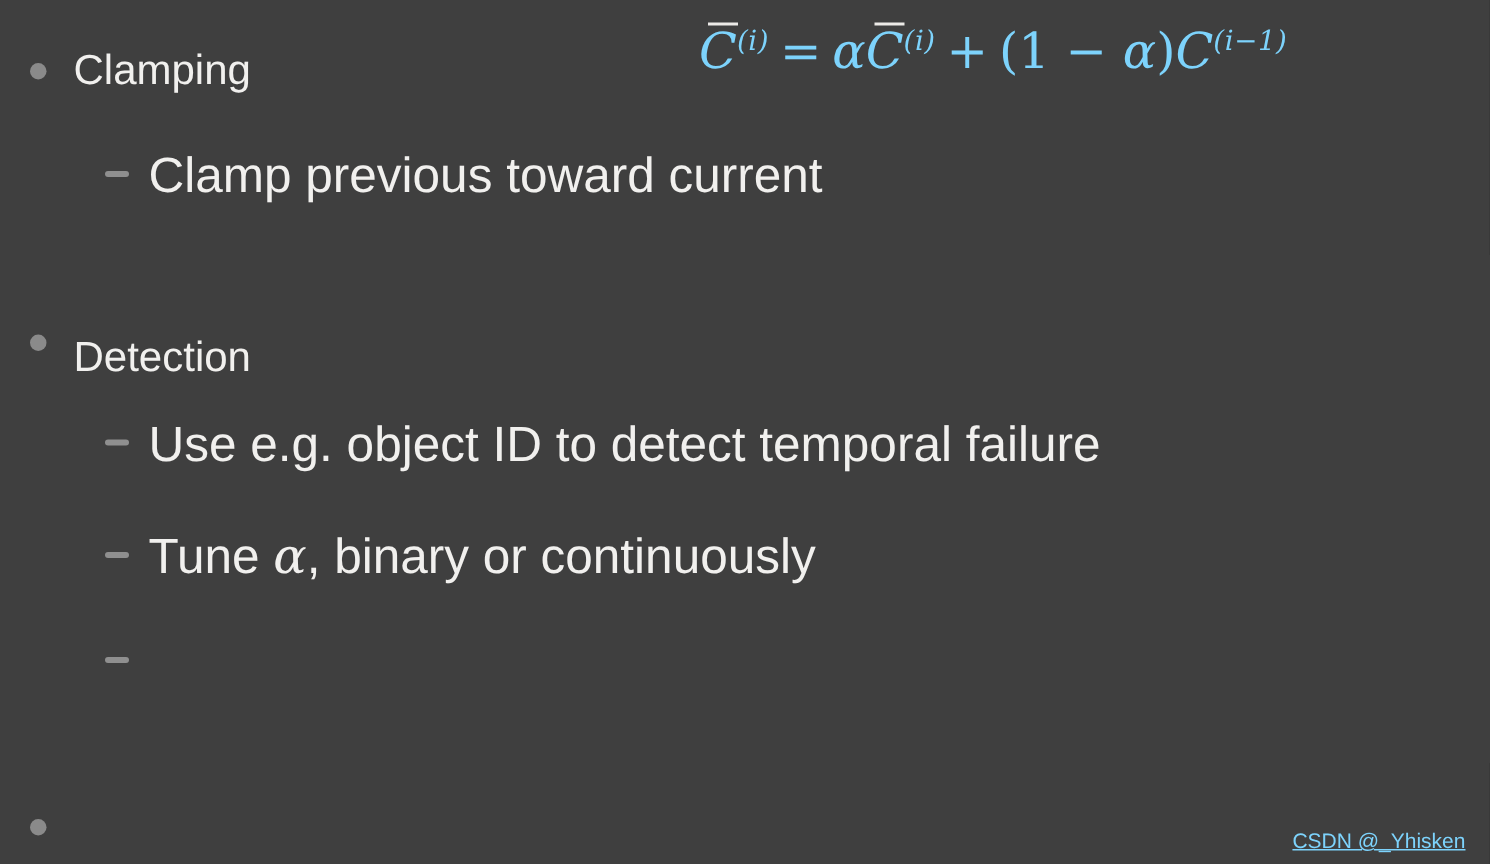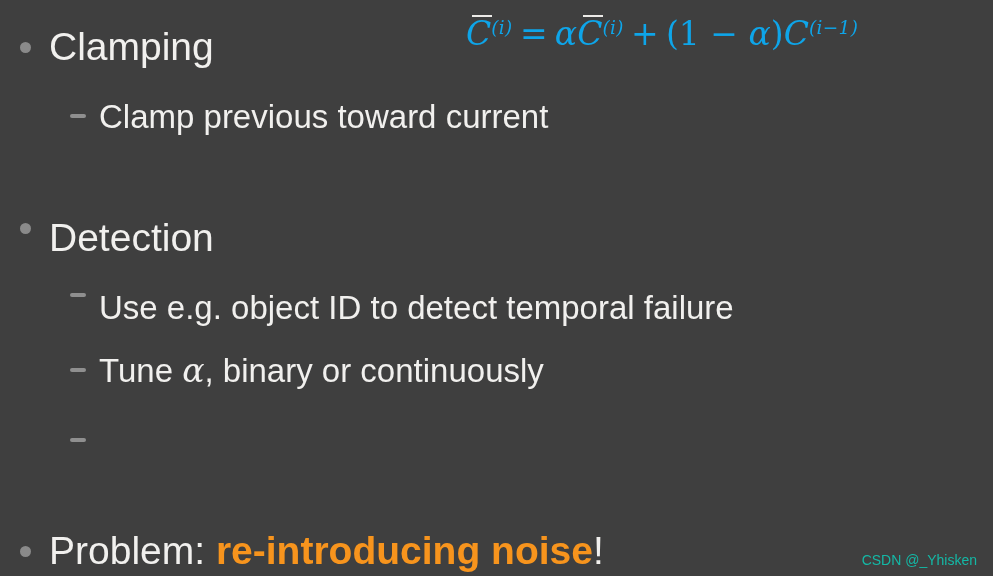--- a/index.html
+++ b/index.html
@@ -25,37 +25,37 @@
     position: absolute;
     width: 16px; height: 4px;
     border-radius: 2px;
     background: #8f8f8f;
   }
   .line {
     position: absolute;
     color: #f1f0ee;
     white-space: nowrap;
   }
-  .lvl1 { font-size: 39px; line-height: 38px; }
+  .lvl1 { font-size: 28px; line-height: 38px; }
   .lvl2 { font-size: 33px; line-height: 36px; }
   .alpha-inline {
     font-family: "DejaVu Serif", serif;
     font-style: italic;
   }
   .highlight {
     color: #f7941d;
     font-weight: bold;
   }
   
   .formula {
     position: absolute;
     left: 466px; top: 14px;
     font-family: "DejaVu Serif", serif;
     font-size: 33px;
-    color: #0ea5e9;
+    color: #7dd3fc;
     white-space: pre;
   }
   .mi { font-style: italic; }
   .mup { font-style: normal; }
   .ov { position: relative; display: inline-block; }
   .ov::after {
     content: "";
     position: absolute;
     left: 0.18em; right: -0.02em; top: 0.02em;
     height: 2px;
@@ -66,45 +66,45 @@
     font-style: italic;
     vertical-align: 0.62em;
     letter-spacing: 0.02em;
   }
   .mop { margin: 0 0.22em; font-style: normal; }
   
   .watermark {
     position: absolute;
     right: 16px; bottom: 8px;
     font-size: 14px;
-    color: #14b8a6;
+    color: #7dd3fc;
+    text-decoration: underline;
   }
 </style>
 </head>
 <body>
 
 <div class="slide">
 
   <div class="formula"><span class="mi ov">C</span><sup class="msup">(i)</sup><span class="mop">=</span><span class="mi">α</span><span class="mi ov">C</span><sup class="msup">(i)</sup><span class="mop">+</span><span class="mup">(1 − </span><span class="mi">α</span><span class="mup">)</span><span class="mi">C</span><sup class="msup">(i−1)</sup></div>
 
   <span class="dot" style="left:20px; top:42px;"></span>
   <div class="line lvl1" style="left:49px; top:28px;">Clamping</div>
 
   <span class="dash" style="left:70px; top:114px;"></span>
   <div class="line lvl2" style="left:99px; top:99px;">Clamp previous toward current</div>
 
   <span class="dot" style="left:20px; top:223px;"></span>
   <div class="line lvl1" style="left:49px; top:209px;margin-top:10px;">Detection</div>
 
   <span class="dash" style="left:70px; top:293px;"></span>
-  <div class="line lvl2" style="left:99px; top:290px;">Use e.g. object ID to detect temporal failure</div>
+  <div class="line lvl2" style="left:99px; top:278px;">Use e.g. object ID to detect temporal failure</div>
 
   <span class="dash" style="left:70px; top:368px;"></span>
   <div class="line lvl2" style="left:99px; top:353px;"><span>Tune </span><span class="alpha-inline">α</span><span>, binary or continuously</span></div>
 
   <span class="dash" style="left:70px; top:438px;"></span>
 
   <span class="dot" style="left:20px; top:546px;"></span>
-  <div class="line lvl1" style="left:49px; top:532px;"><span>Problem: </span><span class="highlight">re-introducing noise</span><span>!</span></div>
 
   <div class="watermark">CSDN @_Yhisken</div>
 
 </div>
 
 </body></html>

